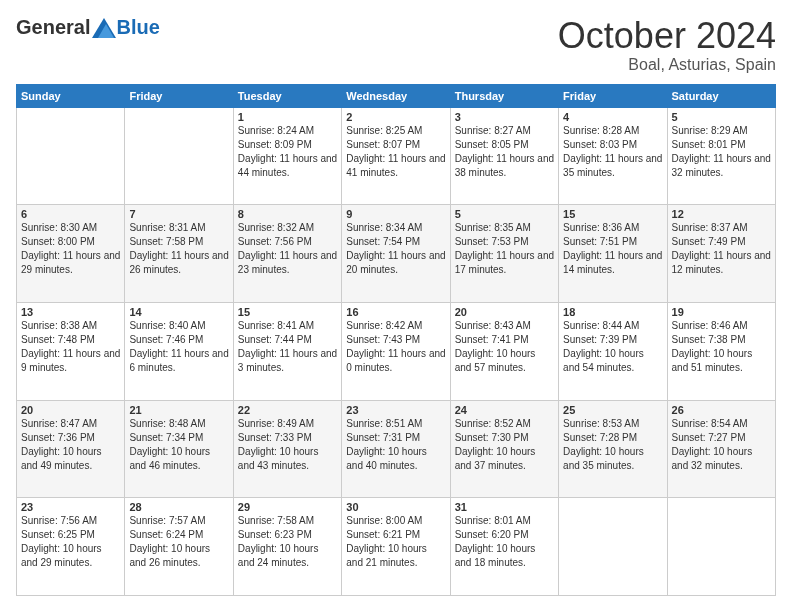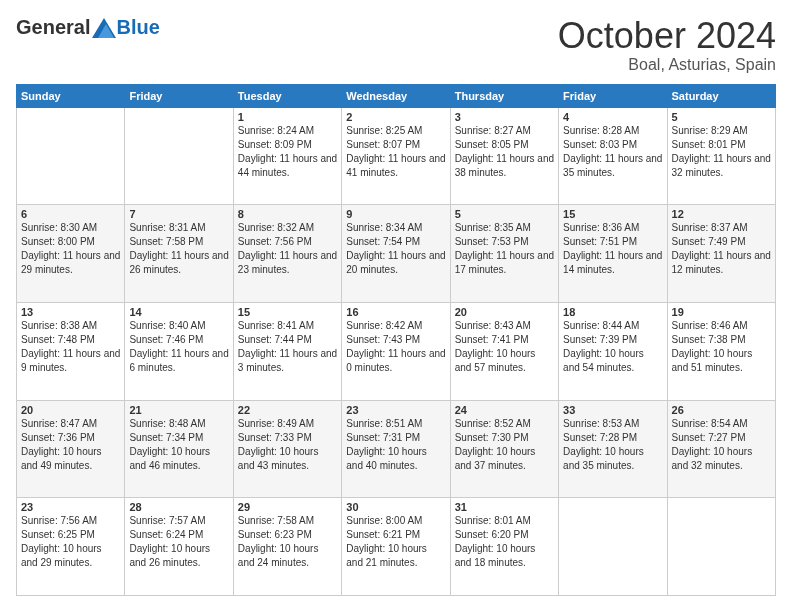--- a/index.html
+++ b/index.html
@@ -233,21 +233,21 @@
           </td>
           <td>
             <span class="day-number">23</span>
             <div class="day-info">Sunrise: 8:51 AM<br>Sunset: 7:31 PM<br>Daylight: 10 hours and 40 minutes.</div>
           </td>
           <td>
             <span class="day-number">24</span>
             <div class="day-info">Sunrise: 8:52 AM<br>Sunset: 7:30 PM<br>Daylight: 10 hours and 37 minutes.</div>
           </td>
           <td>
-            <span class="day-number">33</span>
+            <span class="day-number">25</span>
             <div class="day-info">Sunrise: 8:53 AM<br>Sunset: 7:28 PM<br>Daylight: 10 hours and 35 minutes.</div>
           </td>
           <td>
             <span class="day-number">26</span>
             <div class="day-info">Sunrise: 8:54 AM<br>Sunset: 7:27 PM<br>Daylight: 10 hours and 32 minutes.</div>
           </td>
         </tr>
         <tr>
           <td>
             <span class="day-number">23</span>

